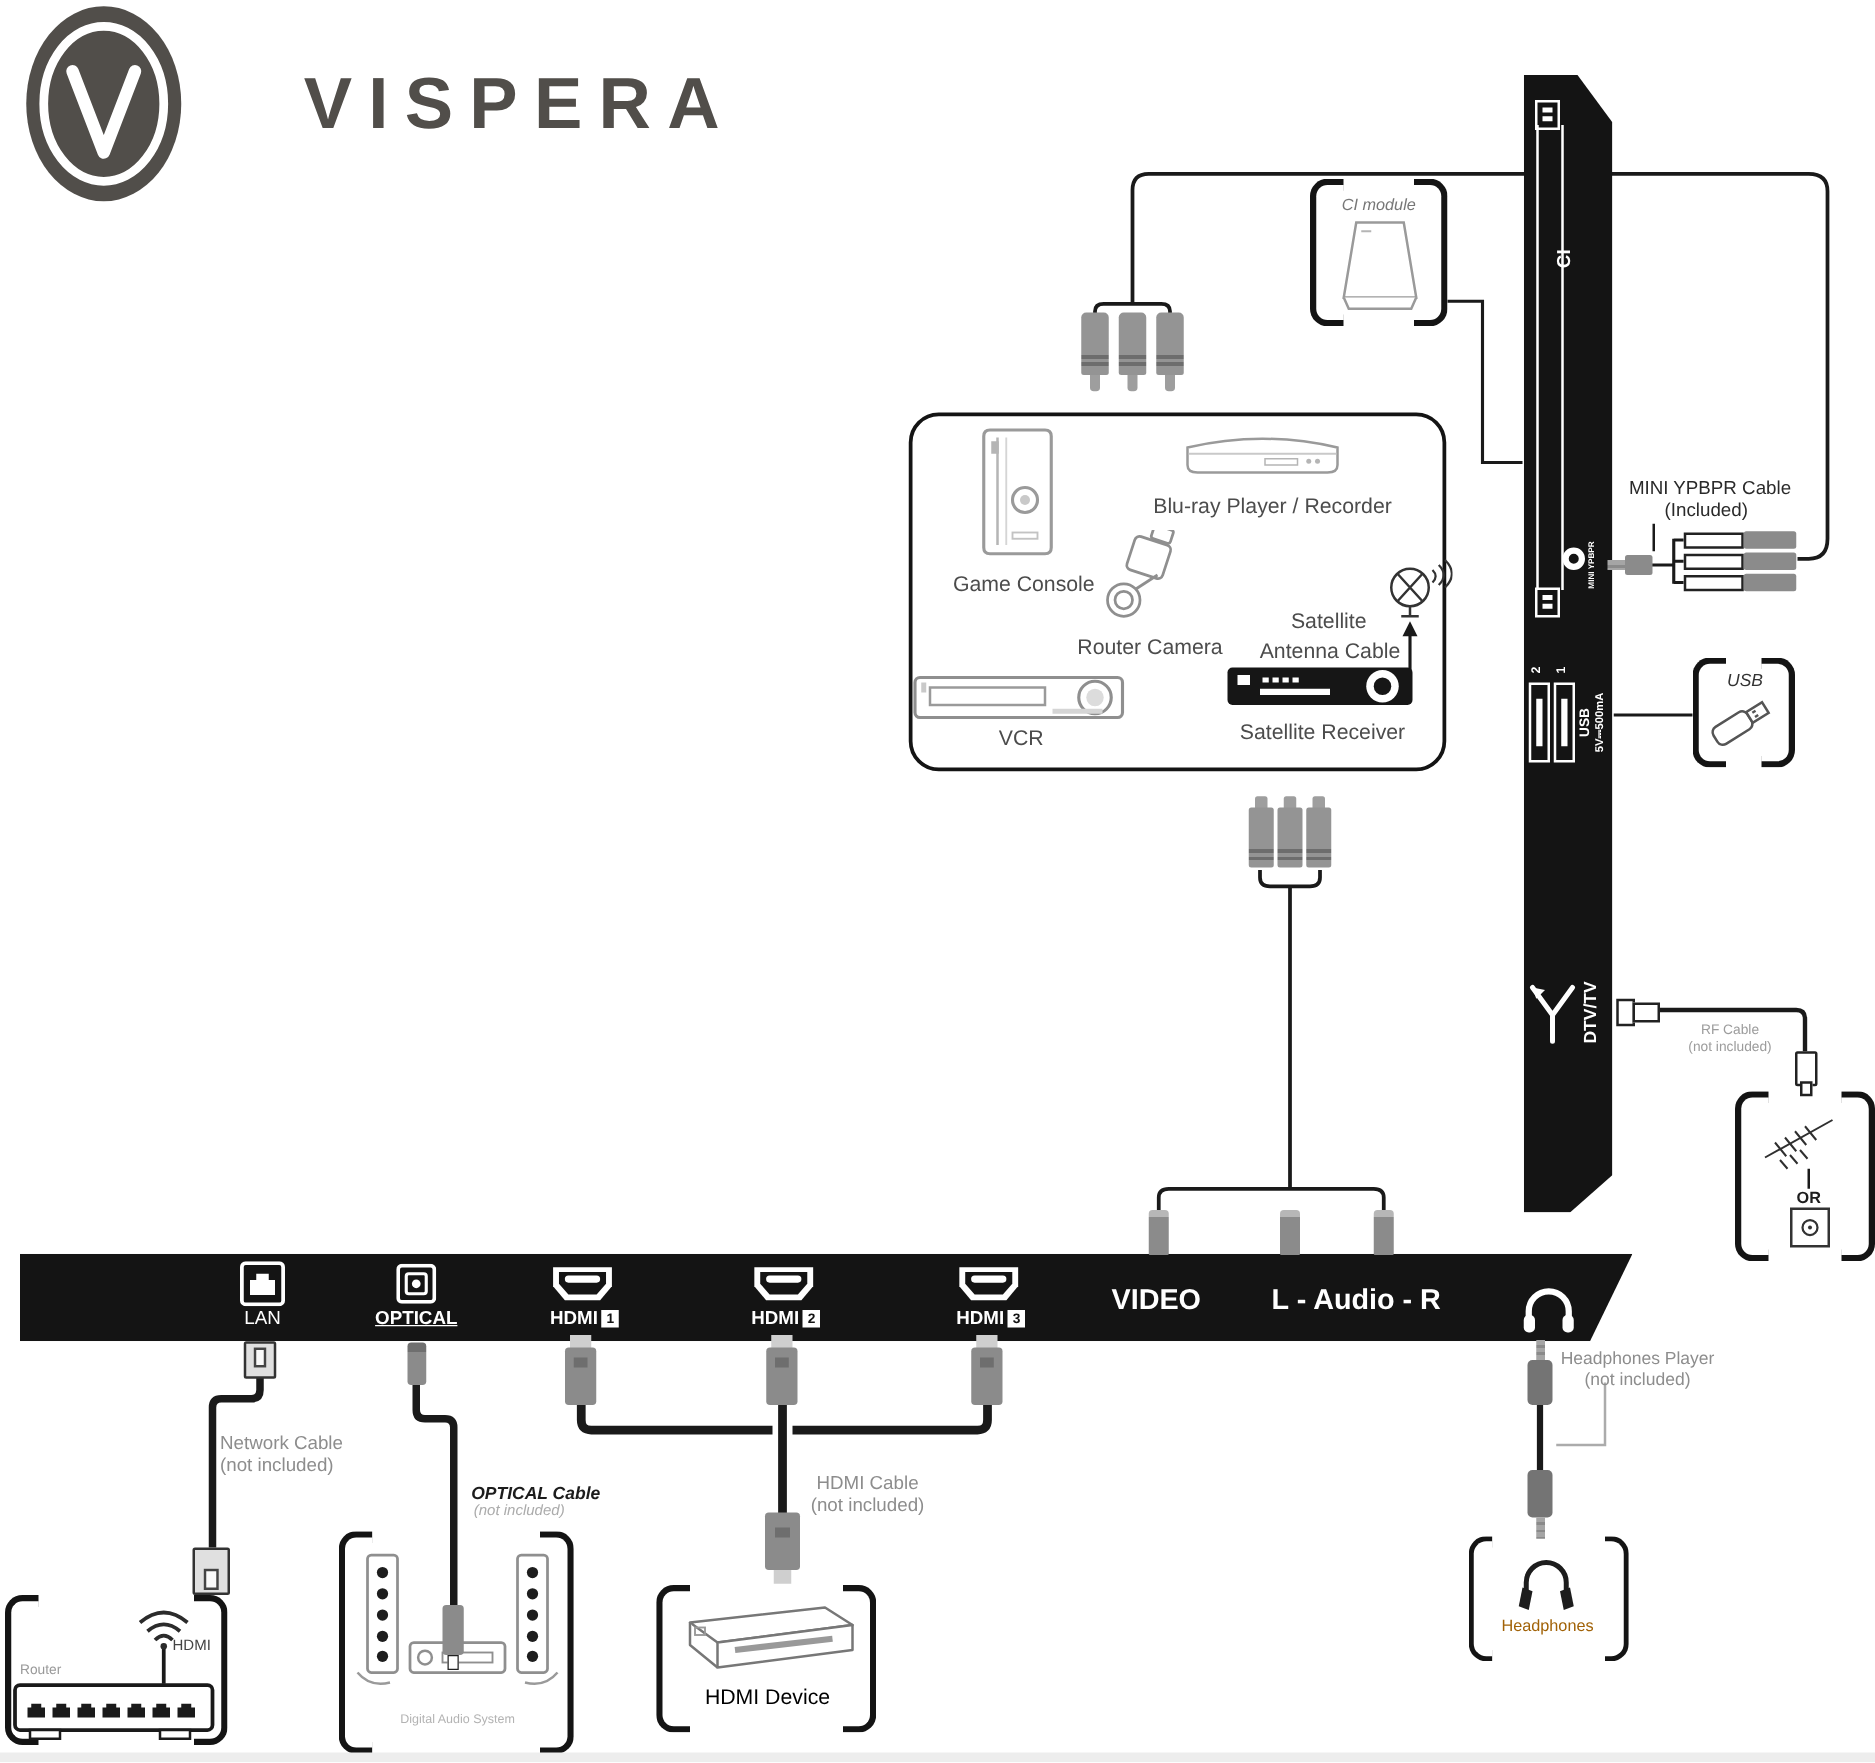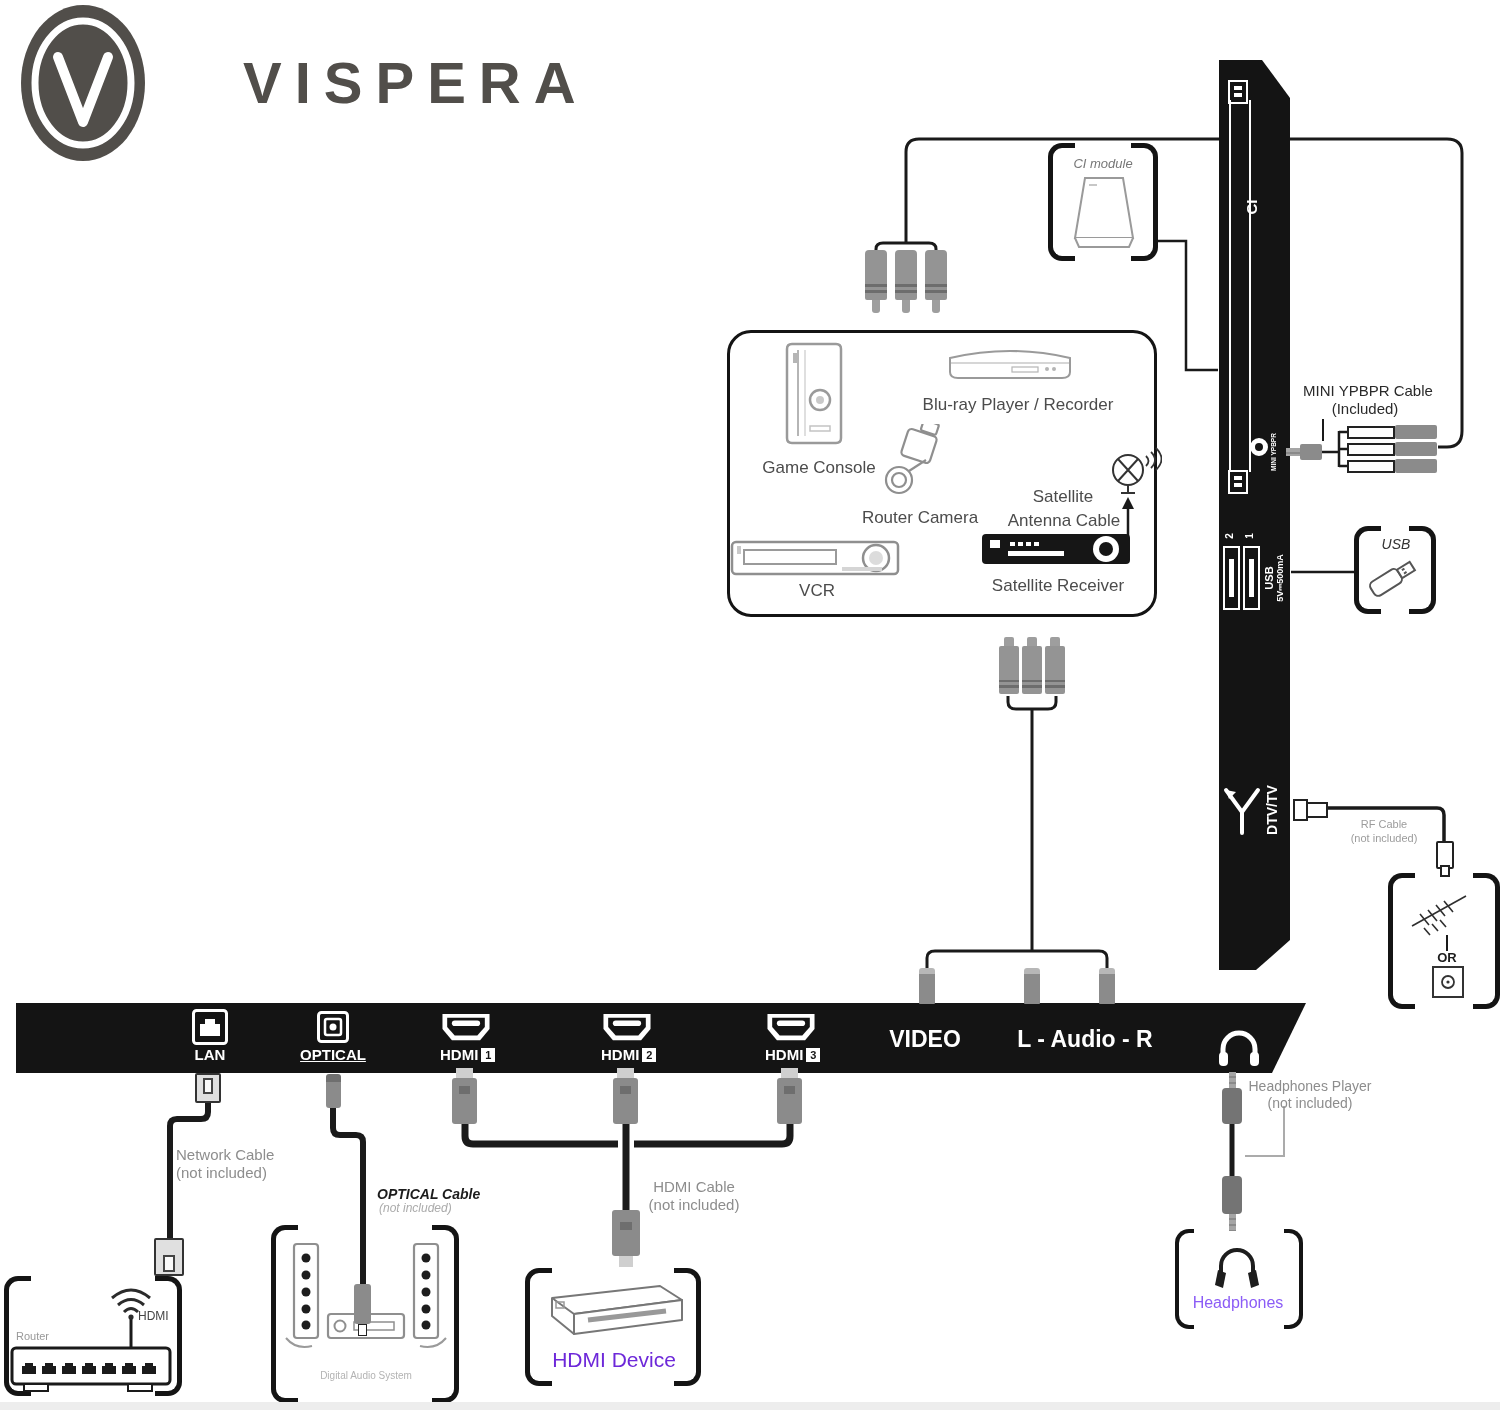--- a/index.html
+++ b/index.html
@@ -104,21 +104,21 @@
   </svg>
   <div class="lbl rot onbar" style="left:1272px;top:810px;font-size:14px;font-weight:bold;color:#fff;position:absolute;">DTV/TV</div>
 
   <div class="bar" style="left:16px;top:1003px;width:1290px;height:70px;
        clip-path:polygon(0 0,1290px 0,1256px 70px,0 70px);"></div>
 
   <svg class="abs onbar" style="left:192px;top:1009px;" width="36" height="36" viewBox="0 0 36 36">
     <rect x="1.5" y="1.5" width="33" height="33" rx="3" fill="#141414" stroke="#fff" stroke-width="3"></rect>
     <path d="M8 27 V15 h5 v-5 h10 v5 h5 v12 z" fill="#fff"></path>
   </svg>
-  <div class="lbl cx onbar" style="left:210px;top:1046px;font-size:15px;font-weight:bold;color:#fff;">LAN</div>
+  <div class="lbl cx onbar" style="left:210px;top:1046px;font-size:15px;font-weight:normal;color:#fff;">LAN</div>
 
   <svg class="abs onbar" style="left:317px;top:1011px;" width="32" height="32" viewBox="0 0 32 32">
     <rect x="1.5" y="1.5" width="29" height="29" rx="3" fill="#141414" stroke="#fff" stroke-width="3"></rect>
     <rect x="8" y="8" width="16" height="16" rx="2" fill="none" stroke="#fff" stroke-width="2.5"></rect>
     <circle cx="16" cy="16" r="3.5" fill="#fff"></circle>
   </svg>
   <div class="lbl cx onbar" style="left:333px;top:1046px;font-size:15px;font-weight:bold;color:#fff;text-decoration:underline;">OPTICAL</div>
 
   <svg class="abs onbar" style="left:439px;top:1012px;" width="54" height="32" viewBox="0 0 54 34">
     <path d="M2 2 H52 V18 L42 30 H12 L2 18 Z" fill="#fff"></path>
@@ -386,31 +386,31 @@
   <div class="bk" style="left:525px;top:1268px;width:176px;height:118px;"></div>
   <svg class="abs" style="left:540px;top:1278px;z-index:3" width="150" height="66" viewBox="0 0 150 66">
     <g fill="#fff" stroke="#777" stroke-width="2" stroke-linejoin="round">
       <path d="M12 20 L120 8 L142 22 L34 36 Z"></path>
       <path d="M34 36 L142 22 V42 L34 56 Z"></path>
       <path d="M12 20 V38 L34 56"></path>
     </g>
     <path d="M48 42 L126 33" stroke="#999" stroke-width="5" fill="none"></path>
     <rect x="16" y="24" width="8" height="6" fill="none" stroke="#999" stroke-width="1.5"></rect>
   </svg>
-  <div class="lbl cx" style="left:614px;top:1348px;font-size:21px;color:#6d28d9;z-index:4">HDMI Device</div>
+  <div class="lbl cx" style="left:614px;top:1348px;font-size:17px;color:#000000;z-index:4">HDMI Device</div>
 
   <div class="jtip" style="left:1229px;top:1072px;width:7px;height:17px;"></div>
   <div class="jack" style="left:1222px;top:1088px;width:20px;height:36px;"></div>
   <div class="lbl cx" style="left:1310px;top:1078px;font-size:14px;color:#8d8d8d;z-index:3">Headphones Player</div>
   <div class="lbl cx" style="left:1310px;top:1095px;font-size:14px;color:#8d8d8d;z-index:3">(not included)</div>
   <div class="jack" style="left:1222px;top:1176px;width:20px;height:38px;"></div>
   <div class="jtip" style="left:1229px;top:1214px;width:7px;height:17px;"></div>
 
   <div class="bk thin" style="left:1175px;top:1229px;width:128px;height:100px;"></div>
   <svg class="abs" style="left:1213px;top:1242px;z-index:3" width="48" height="50" viewBox="0 0 48 50">
     <path d="M8 36 V24 a16 16 0 0 1 32 0 V36" fill="none" stroke="#1d1d1d" stroke-width="4"></path>
     <path d="M5 28 l8 3 -3 15 -8 -3 z" fill="#1d1d1d"></path>
     <path d="M43 28 l-8 3 3 15 8 -3 z" fill="#1d1d1d"></path>
   </svg>
-  <div class="lbl cx" style="left:1238px;top:1294px;font-size:16px;color:#8b5cf6;z-index:4">Headphones</div>
+  <div class="lbl cx" style="left:1238px;top:1294px;font-size:13px;color:#a16207;z-index:4">Headphones</div>
 
   <div class="abs" style="left:0;top:1402px;width:1500px;height:8px;background:#ededed;z-index:5;"></div>
 </div>
 
 </body></html>

